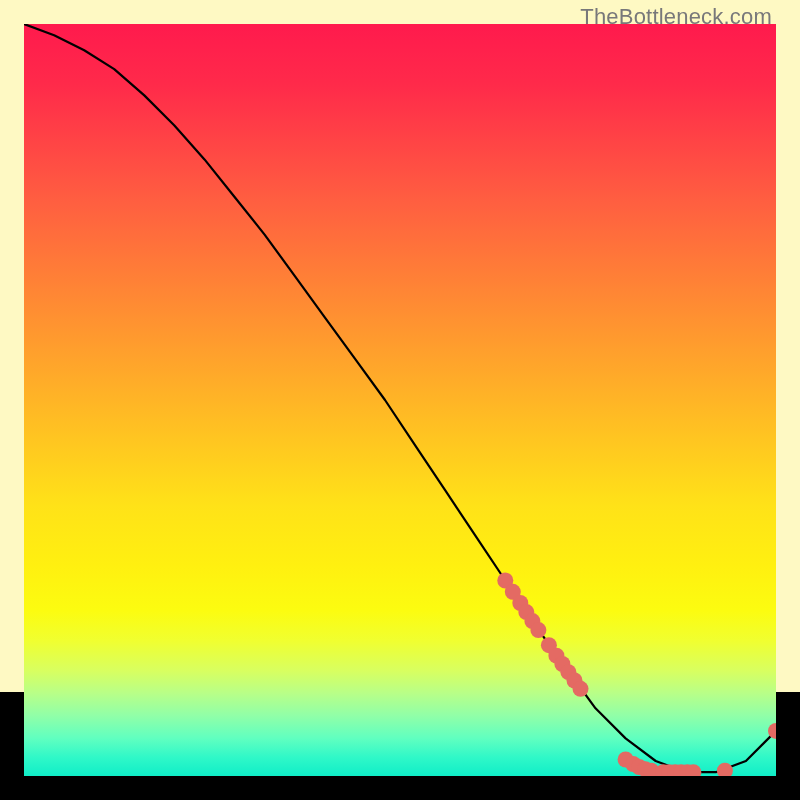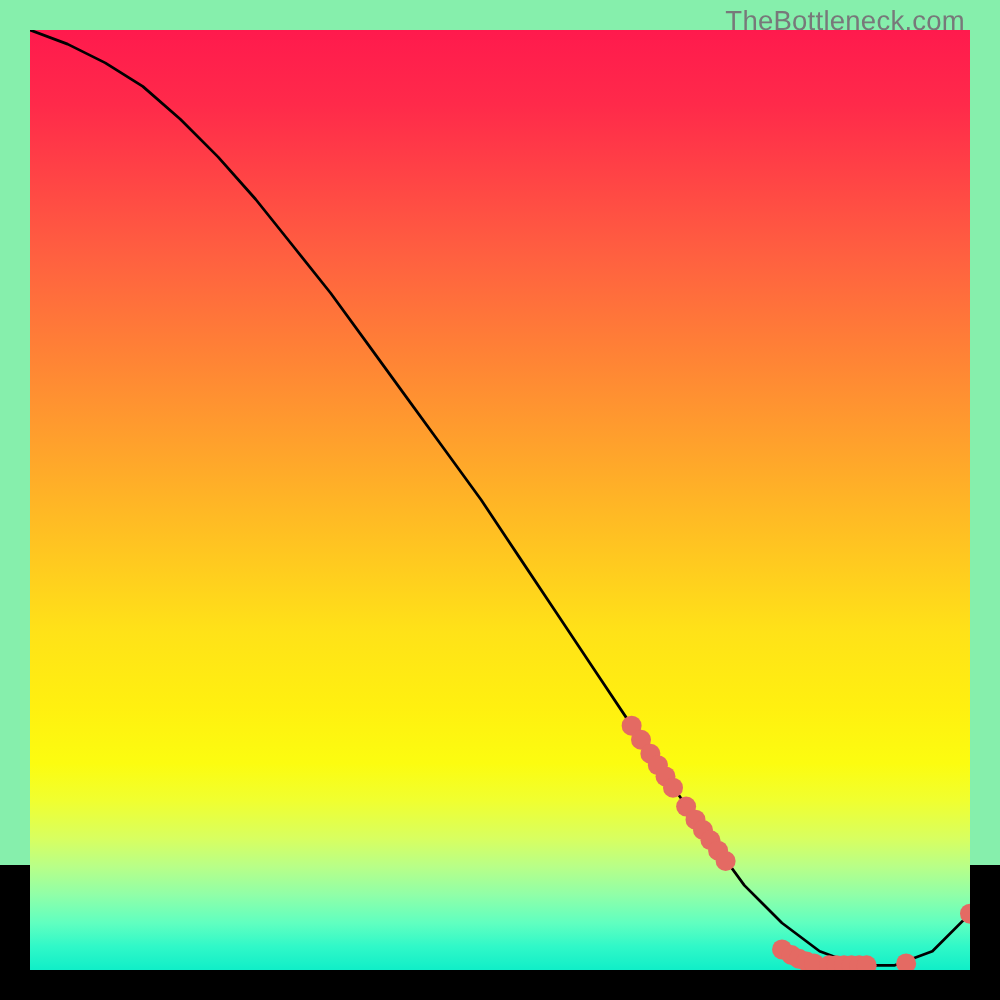--- a/index.html
+++ b/index.html
@@ -1,17 +1,17 @@
 <!DOCTYPE html>
 <html><head>
 <meta charset="utf-8">
 <style>
 *{margin:0;padding:0;box-sizing:border-box}
 body{background:#000;width:800px;height:800px;position:relative;font-family:Arial,sans-serif}
-.frame{position:absolute;top:0;left:0;width:800px;height:692px;background:#86efac}
+.frame{position:absolute;top:0;left:0;width:800px;height:692px;background:#fef9c3}
 .plot{position:absolute;top:24px;left:24px;width:752px;height:752px;overflow:hidden}
 .grad{position:absolute;inset:0;background:linear-gradient(to bottom,
  #ff1a4d 0%,
  #ff2a4a 8%,
  #ff4545 16%,
  #ff6040 24%,
  #ff7a38 32%,
  #ff9430 40%,
  #ffae28 48%,
  #ffc820 56%,

